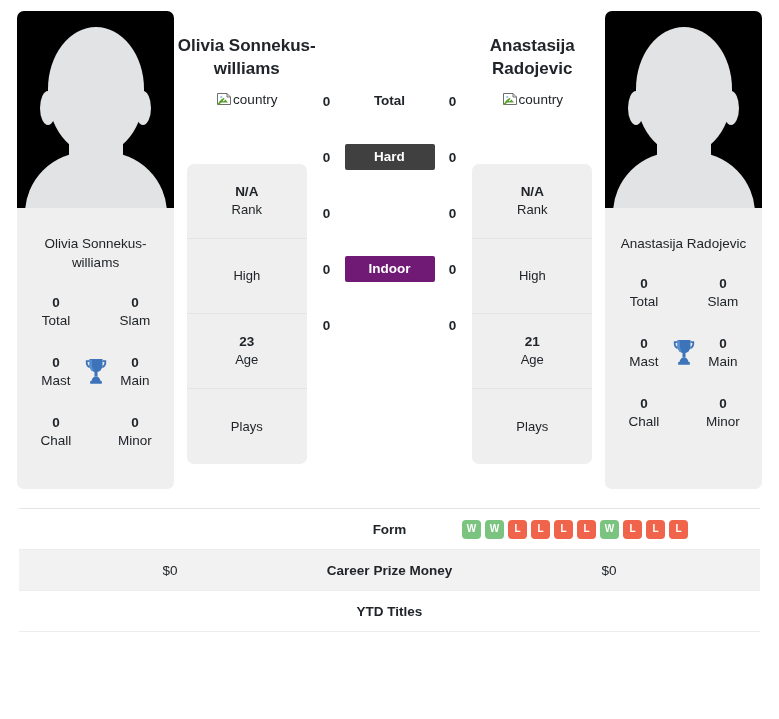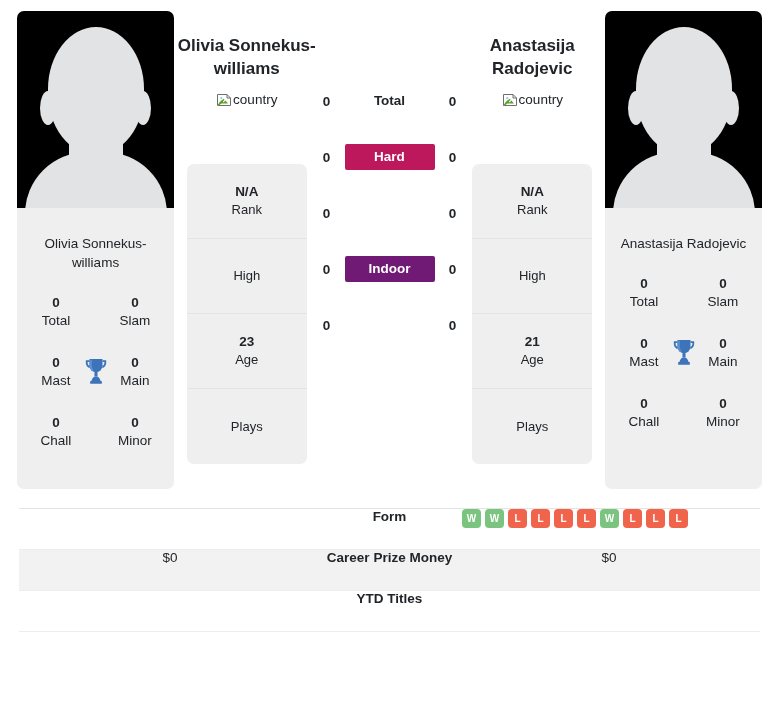--- a/index.html
+++ b/index.html
@@ -136,21 +136,21 @@
     text-align: center;
     color: #212529;
     max-width: 160px;
   }
   .country-line {
     margin-top: 11px;
     font-size: 13.5px;
     line-height: 17px;
     color: #212529;
     display: flex;
-    align-items: flex-end;
+    align-items: flex-start;
     gap: 1px;
     white-space: nowrap;
   }
   .broken-img {
     display: inline-block;
     width: 16px;
     height: 16px;
     position: relative;
     vertical-align: middle;
   }
@@ -221,21 +221,21 @@
   
   .compare-table {
     position: absolute;
     left: 19px;
     top: 508px;
     width: 741px;
     border-top: 1px solid #e4e4e4;
   }
   .ct-row {
     display: flex;
-    align-items: flex-start;
+    align-items: center;
     height: 41px;
     border-bottom: 1px solid #ededed;
   }
   .ct-row.striped { background: #f2f2f2; }
   .ct-left, .ct-right {
     flex: 0 0 302px;
     width: 302px;
     text-align: center;
     font-size: 13.5px;
     color: #212529;
@@ -362,21 +362,21 @@
     </div>
 
     <div class="surface-col">
       <div class="surface-row">
         <div class="surface-num">0</div>
         <div class="surface-pill plain">Total</div>
         <div class="surface-num">0</div>
       </div>
       <div class="surface-row">
         <div class="surface-num">0</div>
-        <div class="surface-pill" id="pill-hard" style="background: #be185d;">Hard</div>
+        <div class="surface-pill" id="pill-hard" style="background: #404040;">Hard</div>
         <div class="surface-num">0</div>
       </div>
       <div class="surface-row">
         <div class="surface-num">0</div>
         <div class="surface-num">0</div>
       </div>
       <div class="surface-row">
         <div class="surface-num">0</div>
         <div class="surface-pill" id="pill-indoor" style="background: #701a75;">Indoor</div>
         <div class="surface-num">0</div>

